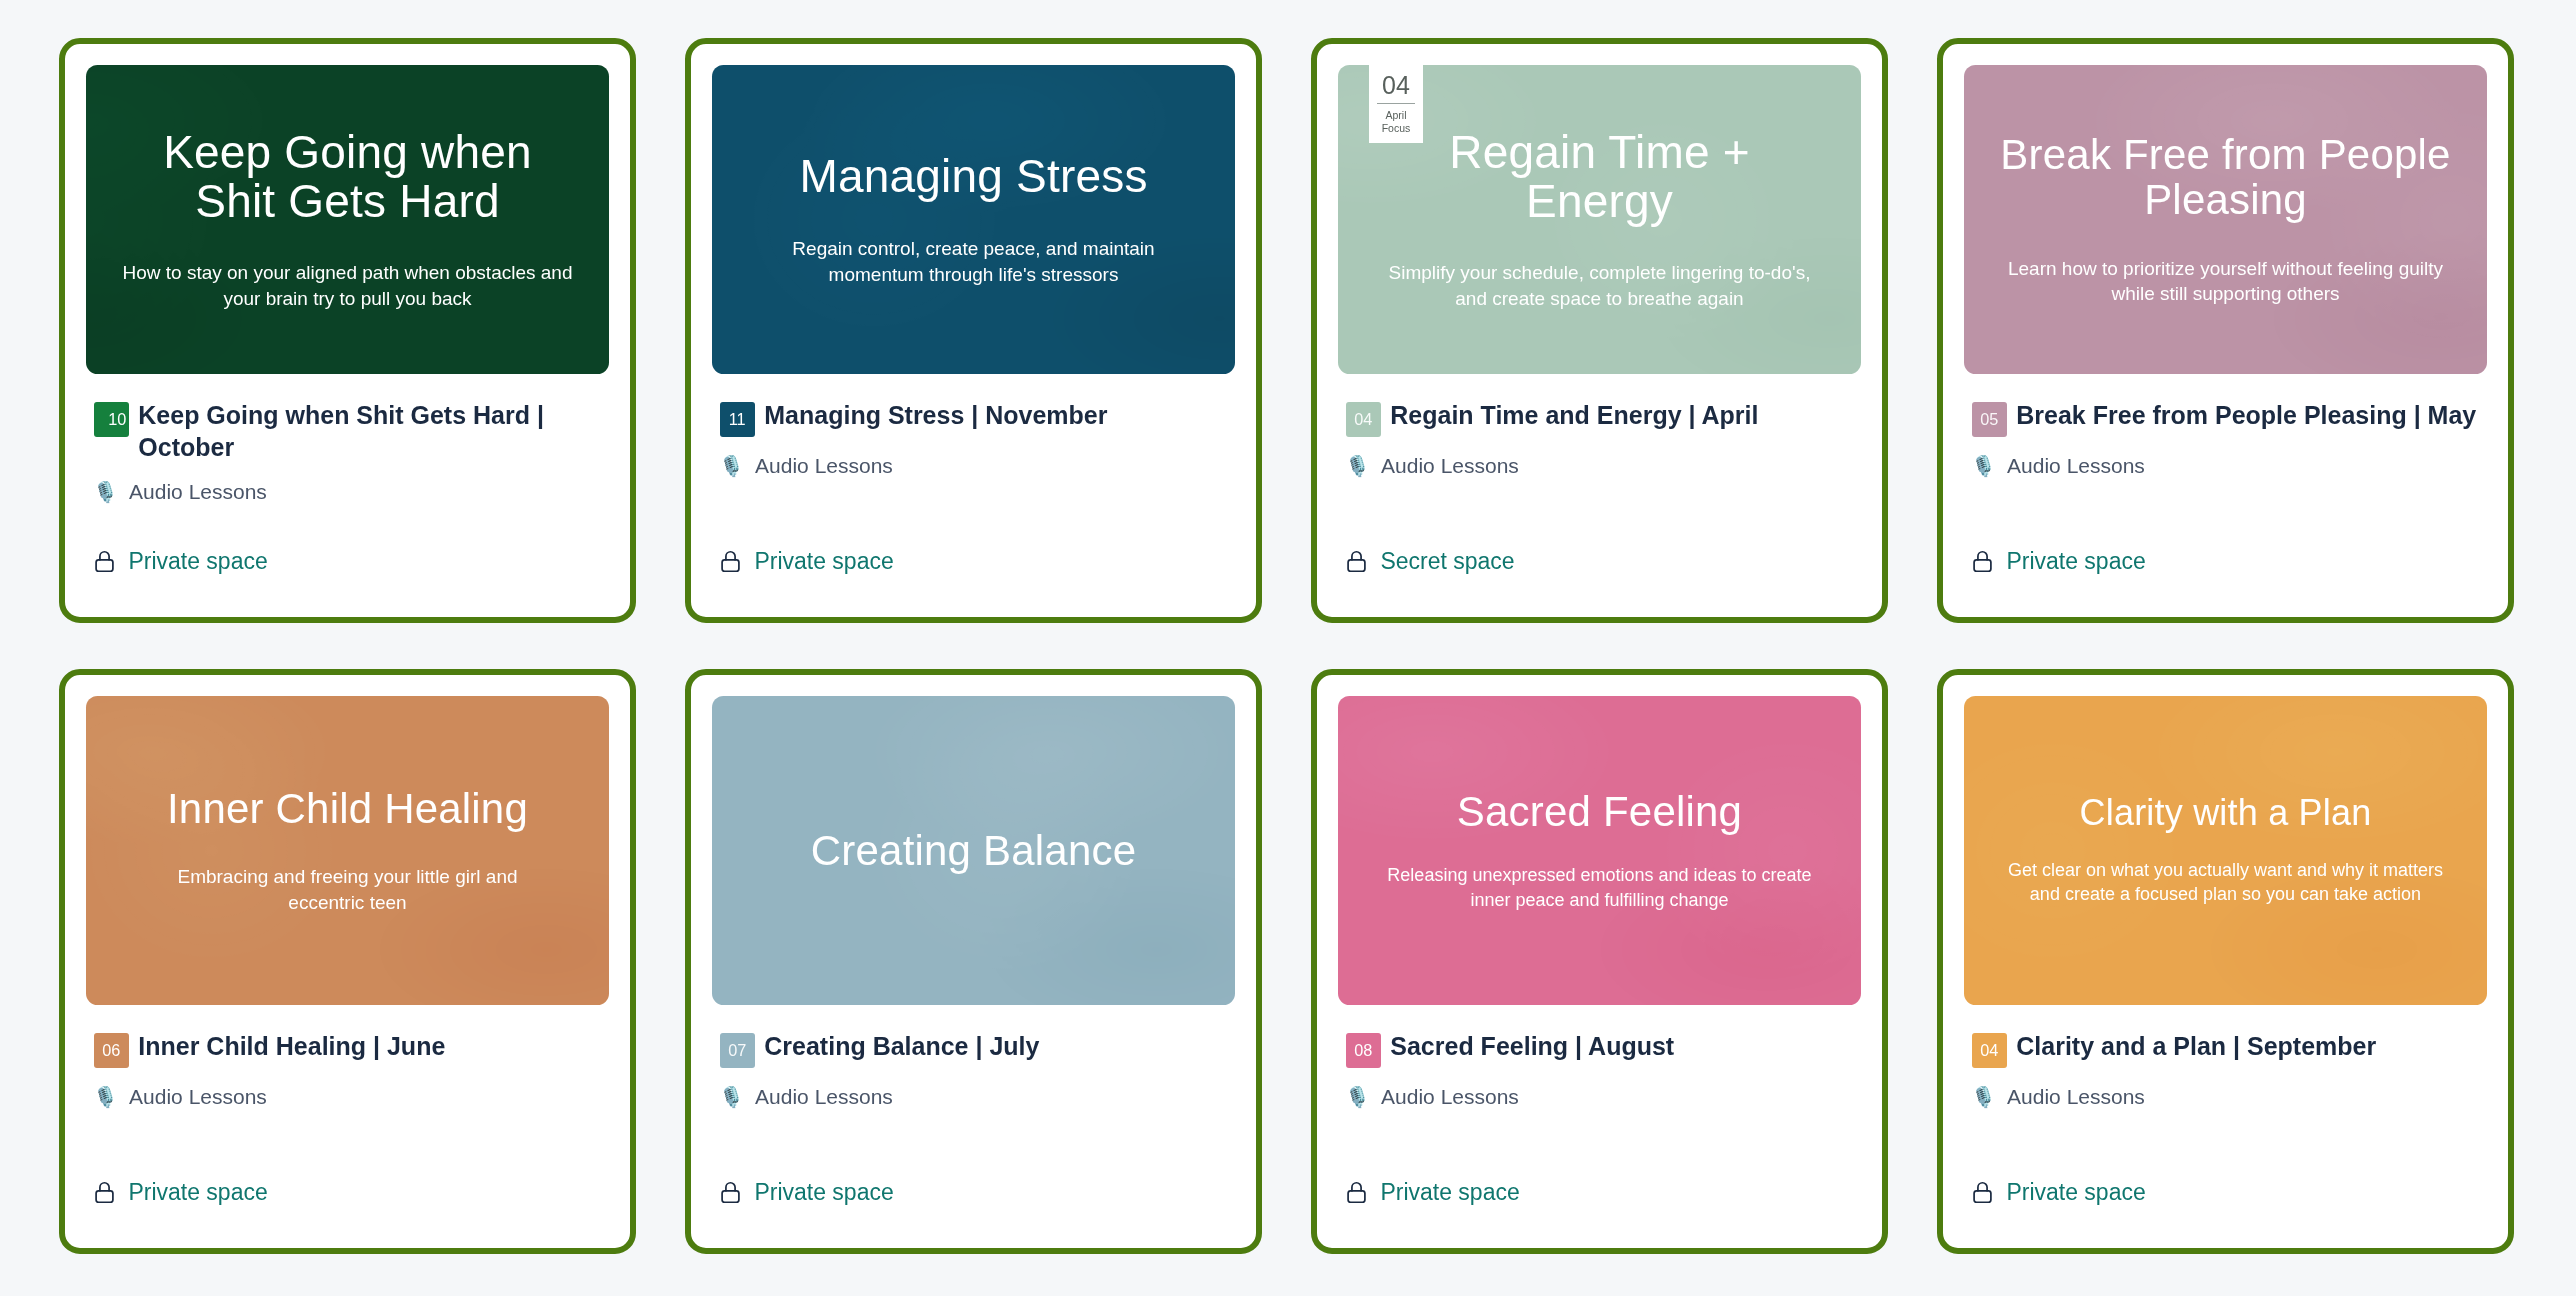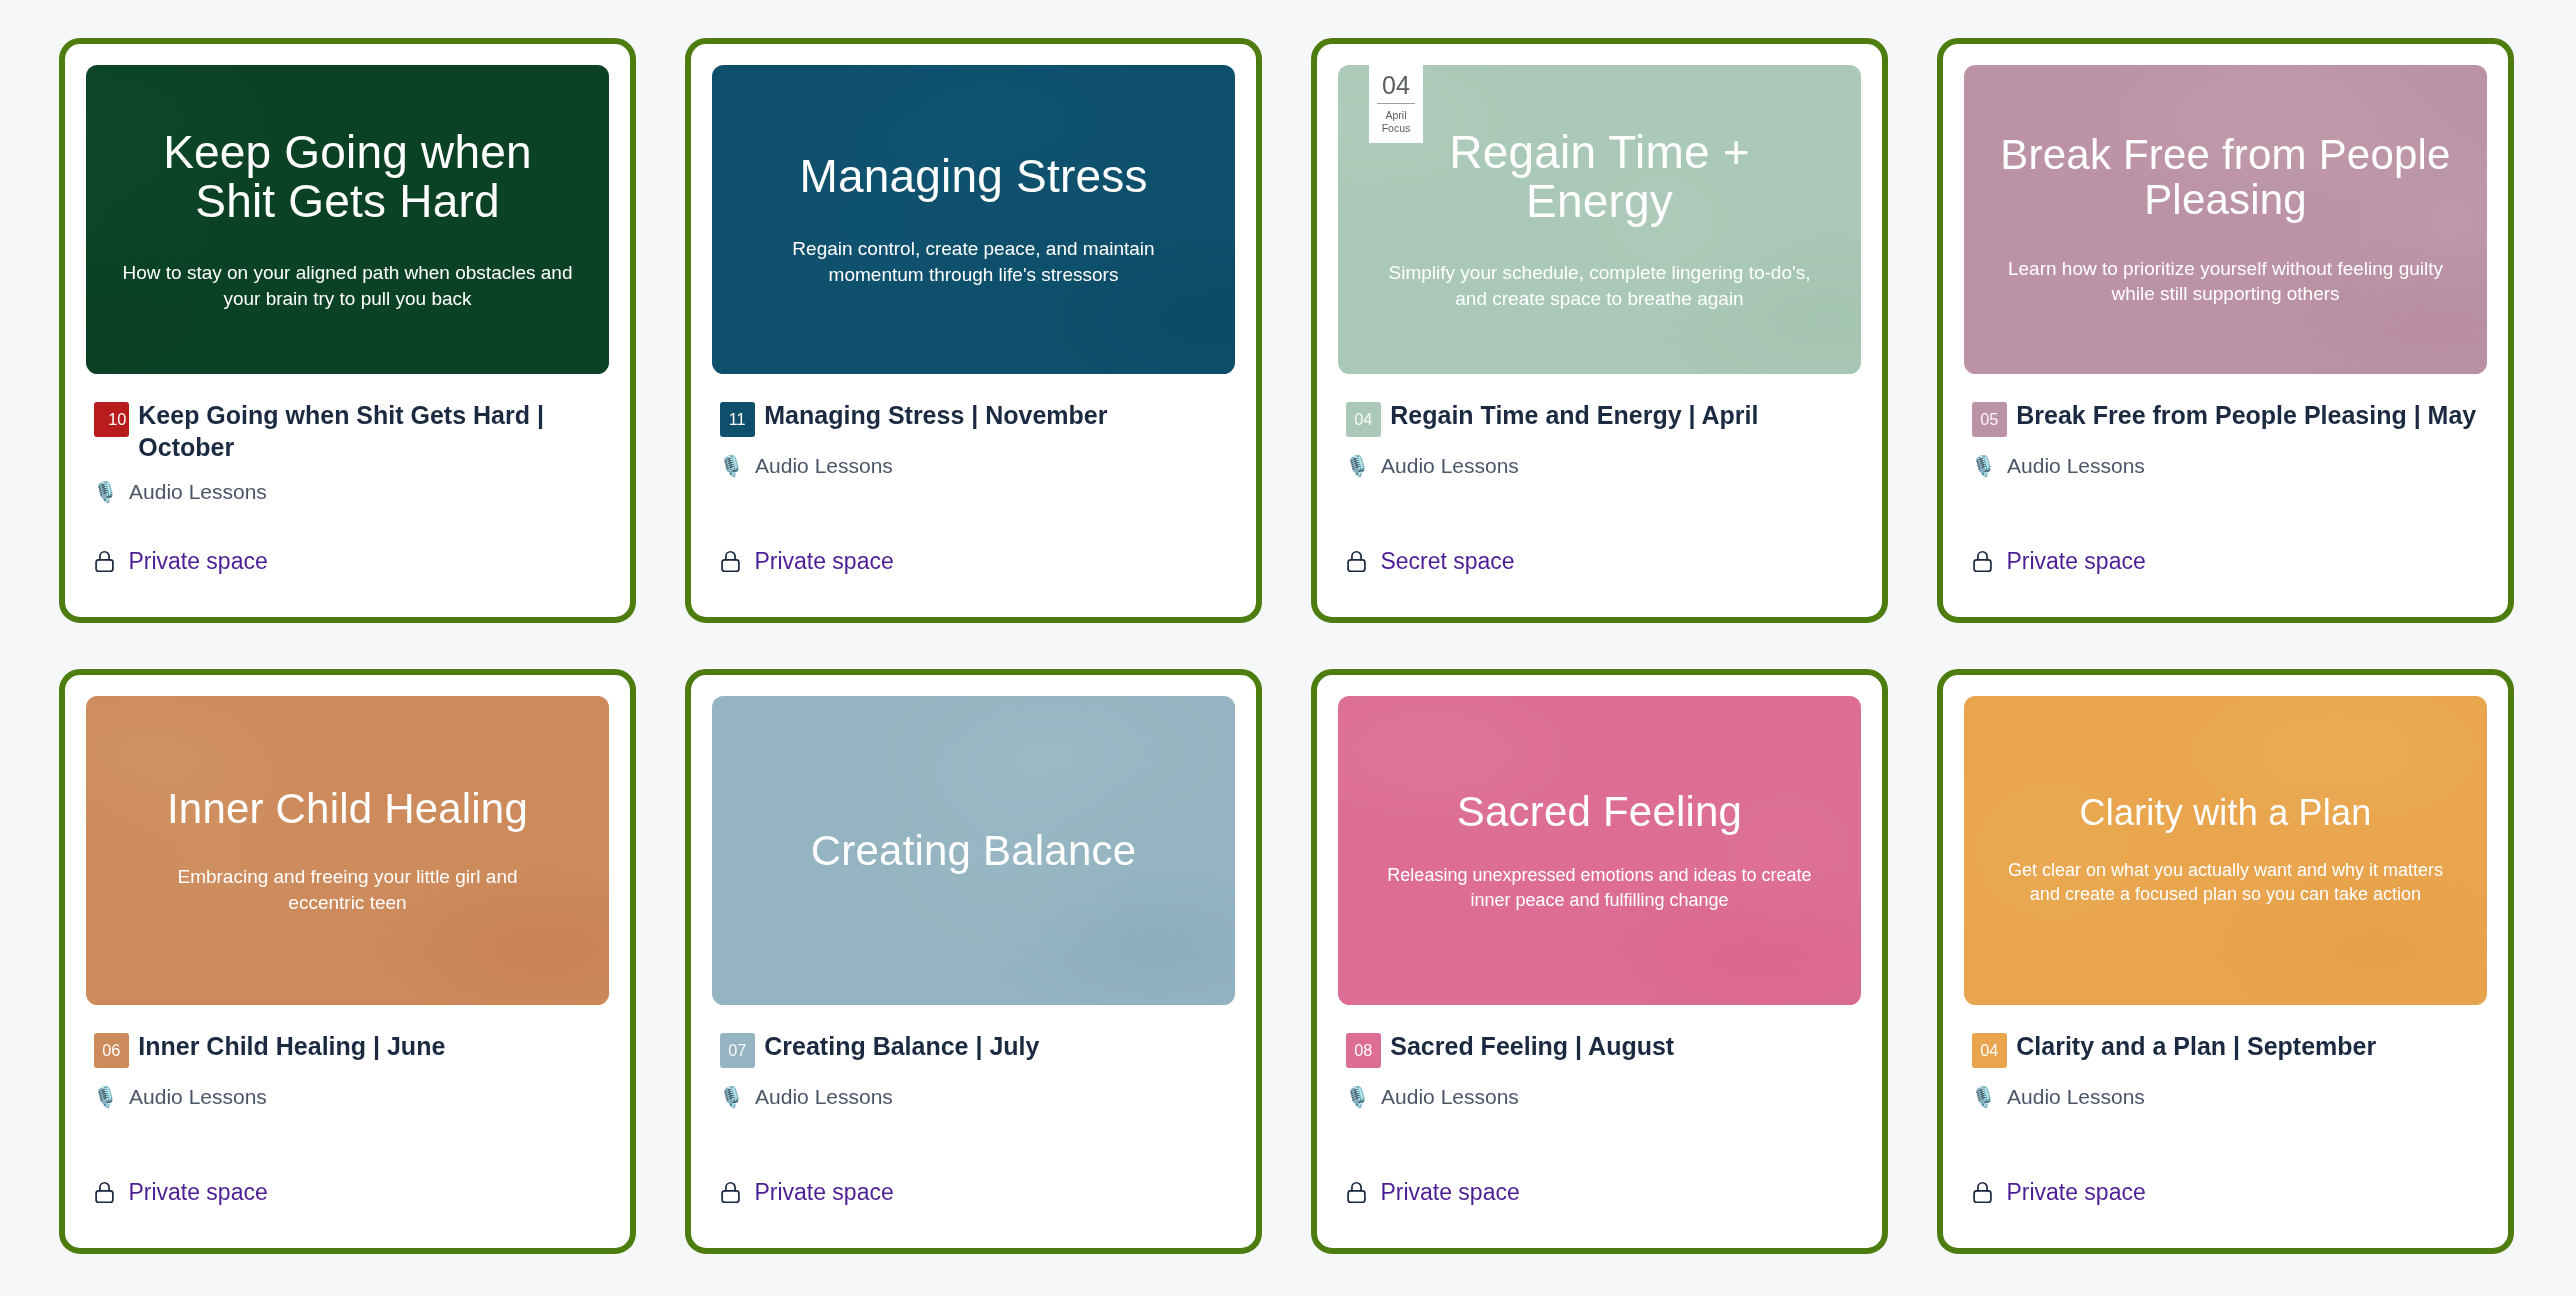--- a/index.html
+++ b/index.html
@@ -102,38 +102,38 @@
   .title-text { padding-top: 0; }
   .row-audio {
     display: flex; align-items: center; gap: 10.5px;
     margin-top: 17.3px;
     color: #4a5568; font-size: 21px;
   }
   .mic-icon { font-size: 20px; line-height: 1; }
   .row-space {
     display: flex; align-items: center; gap: 13.4px;
     position: absolute; left: 29px; bottom: 42px;
-    color: #4c1d95; font-size: 23px;
+    color: #0f766e; font-size: 23px;
   }
   .lock-icon { width: 21px; height: 23px; display: block; }
 </style>
 </head>
 <body>
 
 <div id="grid">
   <div class="card">
     <div class="cover t-48 s-20" style="background: rgb(11, 66, 38); padding-left: 35px; padding-right: 35px;">
       <div class="texture" style="background-image: radial-gradient(60% 50% at 0% 18%, rgba(255, 255, 255, 0.22), transparent 60%), radial-gradient(55% 45% at 0% 82%, rgba(0, 0, 0, 0.2), transparent 62%), radial-gradient(40% 60% at 0% 50%, rgba(255, 255, 255, 0.12), transparent 65%);"></div>
 
       <div class="cover-title">Keep Going when Shit Gets Hard</div>
       <div class="cover-sub" style="margin-top: 33px;">How to stay on your aligned path when obstacles and your brain try to pull you back</div>
     </div>
     <div class="meta">
       <div class="title-row">
-        <span class="num-chip" style="background: #b91c1c; padding-left: 12px;">10</span>
+        <span class="num-chip" style="background: #15803d; padding-left: 12px;">10</span>
         <span class="title-text">Keep Going when Shit Gets Hard | October</span>
       </div>
       <div class="row-audio">
         <span class="mic-icon">🎙️</span>
         <span>Audio Lessons</span>
       </div>
       <div class="row-space">
         <span>
           <svg class="lock-icon" viewBox="0 0 22 24" fill="none" stroke="#1b2a41" stroke-width="1.8" stroke-linecap="round" stroke-linejoin="round">
             <rect x="2.2" y="10.2" width="17.6" height="12" rx="2.6"></rect>

